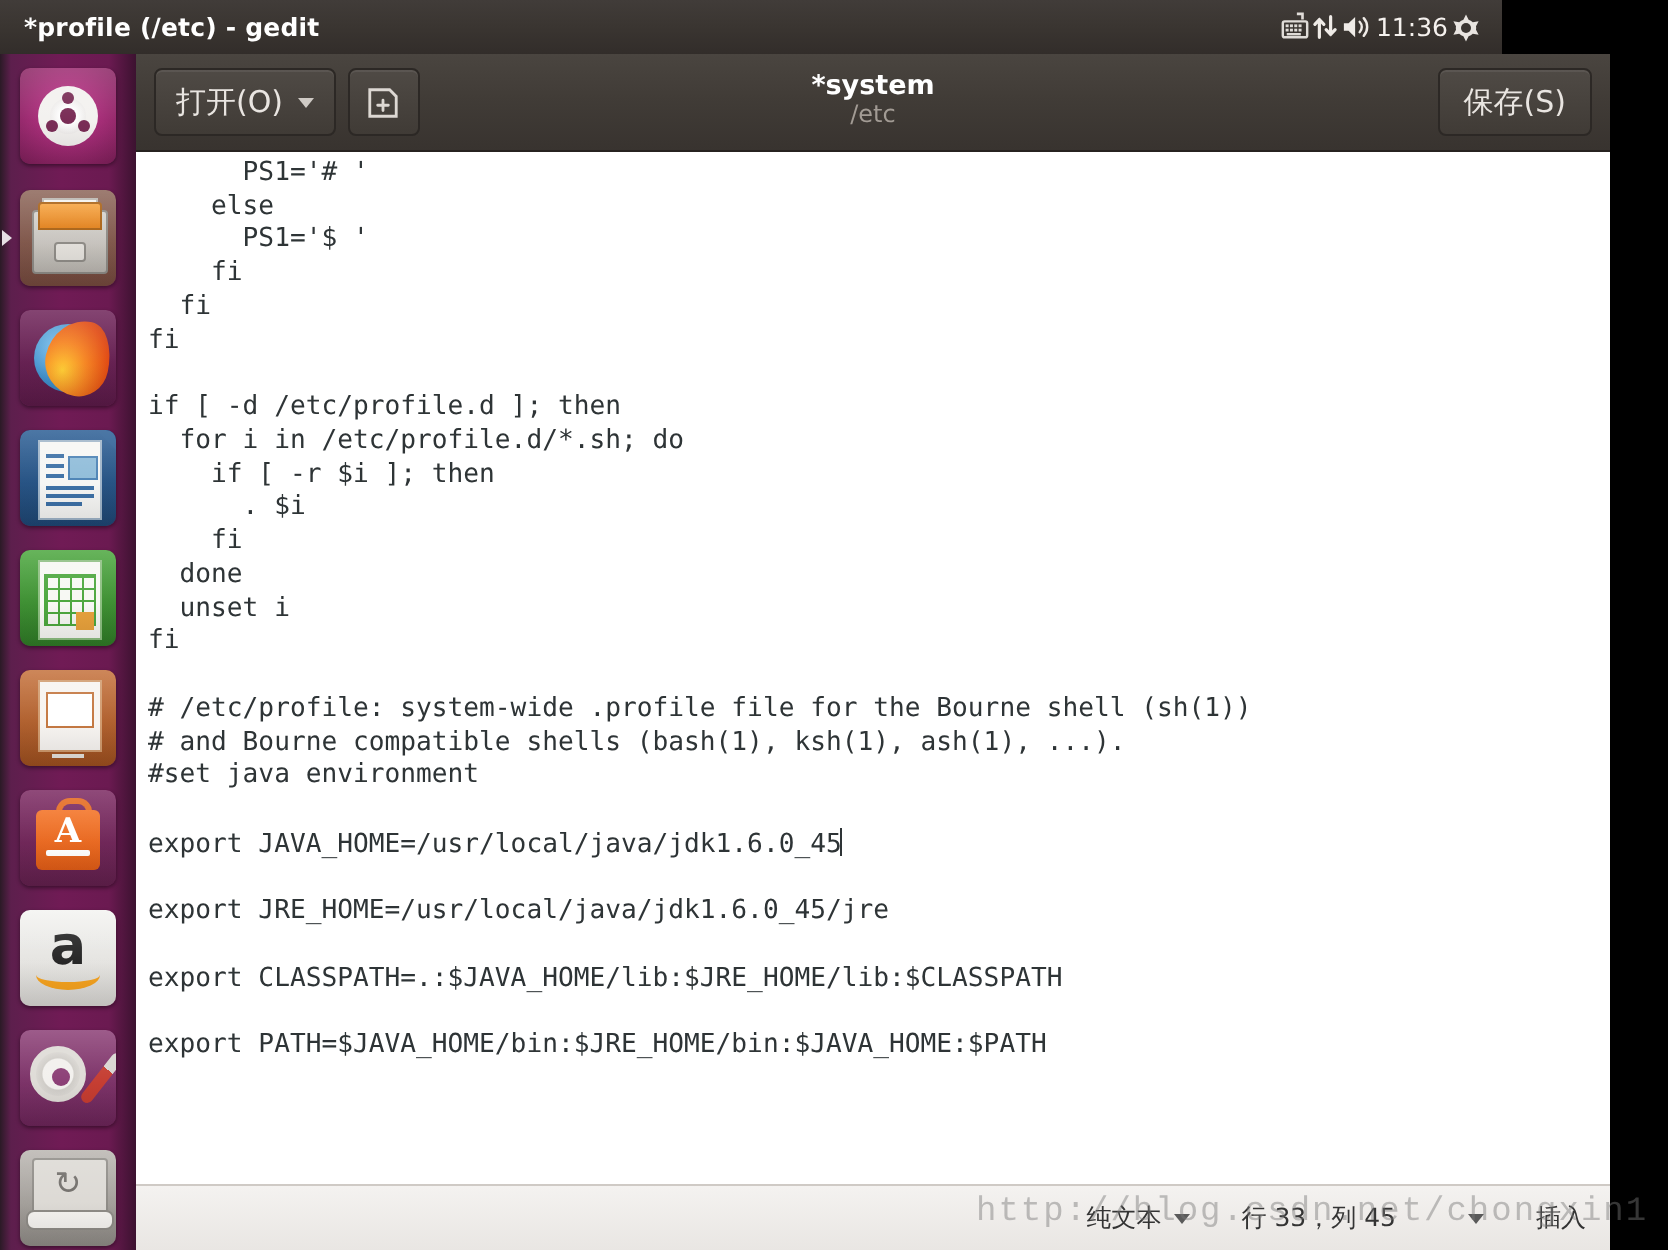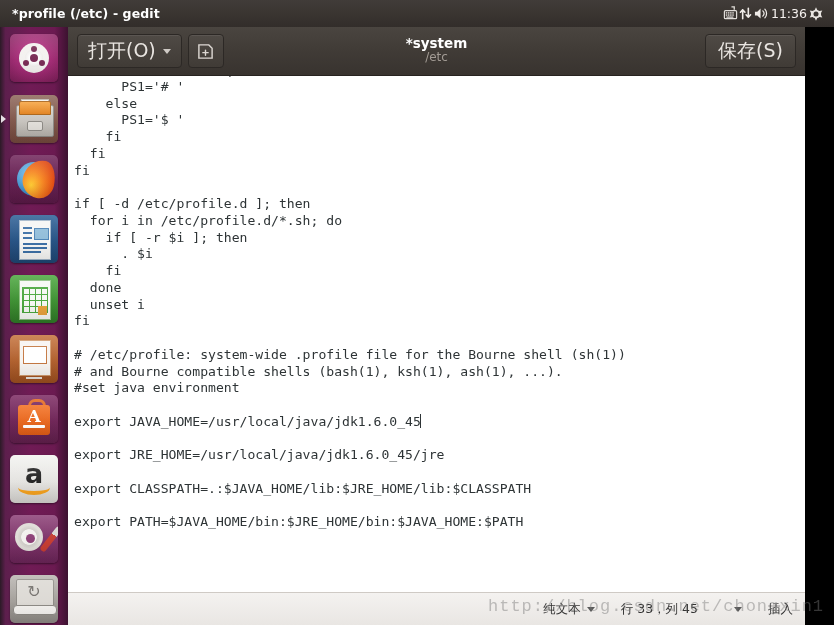--- a/index.html
+++ b/index.html
@@ -12,21 +12,21 @@
     height: 625px;
     overflow: hidden;
     font-family: "DejaVu Sans", "Liberation Sans", sans-serif;
     position: relative;
   }
 
   
   #top-panel {
     position: absolute;
     left: 0; top: 0;
-    width: 834px; height: 27px;
+    width: 751px; height: 27px;
     background: linear-gradient(to bottom, #413c39 0%, #3a3531 50%, #322d2a 100%);
     display: flex;
     align-items: center;
     z-index: 30;
   }
   #panel-title {
     color: #ffffff;
     font-size: 12.5px;
     font-weight: bold;
     margin-left: 12px;
@@ -199,21 +199,21 @@
     align-items: center;
     padding: 0 9px;
     position: relative;
     flex: 0 0 auto;
   }
   .hb-btn {
     background: linear-gradient(to bottom, #4f4a45, #403b36);
     border: 1px solid #2c2825;
     border-radius: 4px;
     color: #e9e5e1;
-    font-size: 19px;
+    font-size: 15px;
     height: 32px;
     display: flex;
     align-items: center;
     justify-content: center;
     padding: 0 10px;
     box-shadow: inset 0 1px 0 rgba(255,255,255,0.07);
     cursor: default;
     white-space: nowrap;
   }
   #open-button { gap: 7px; }

